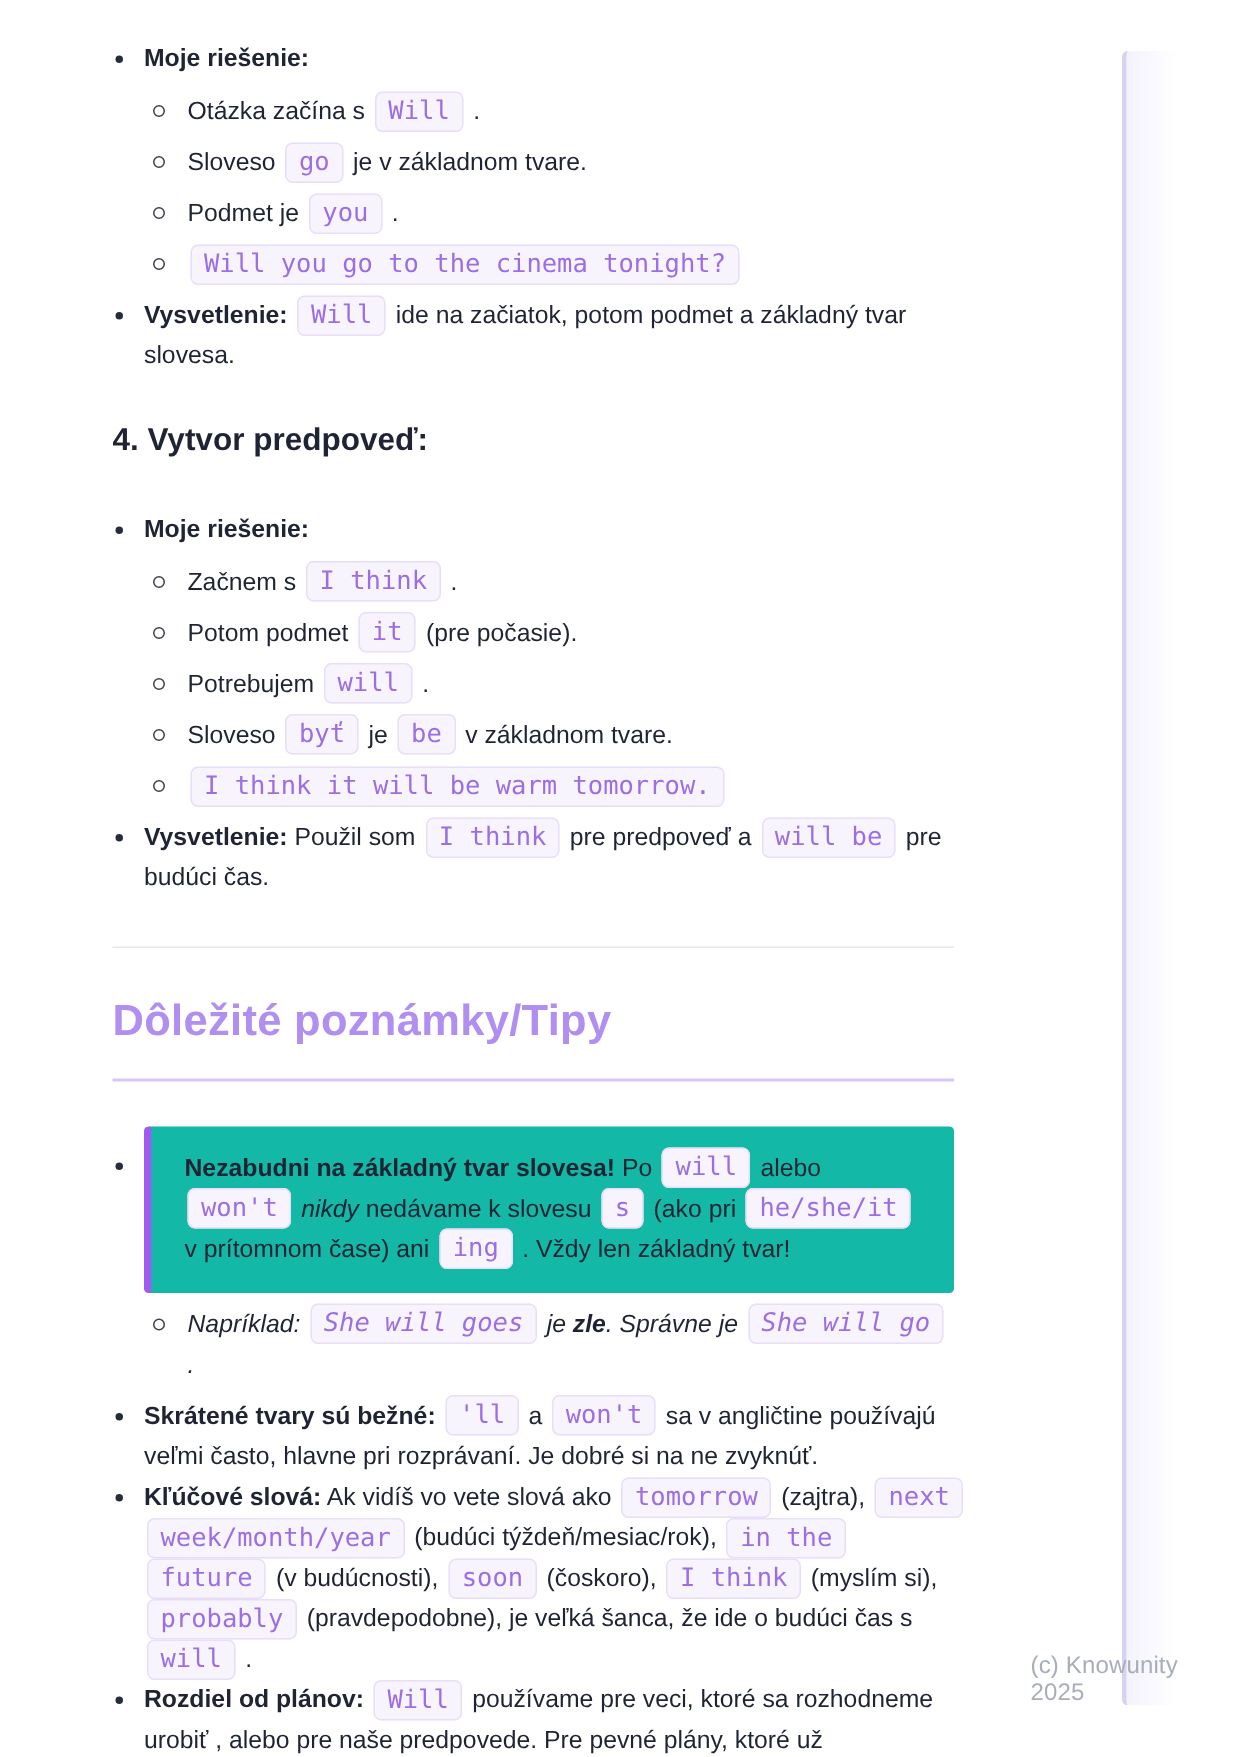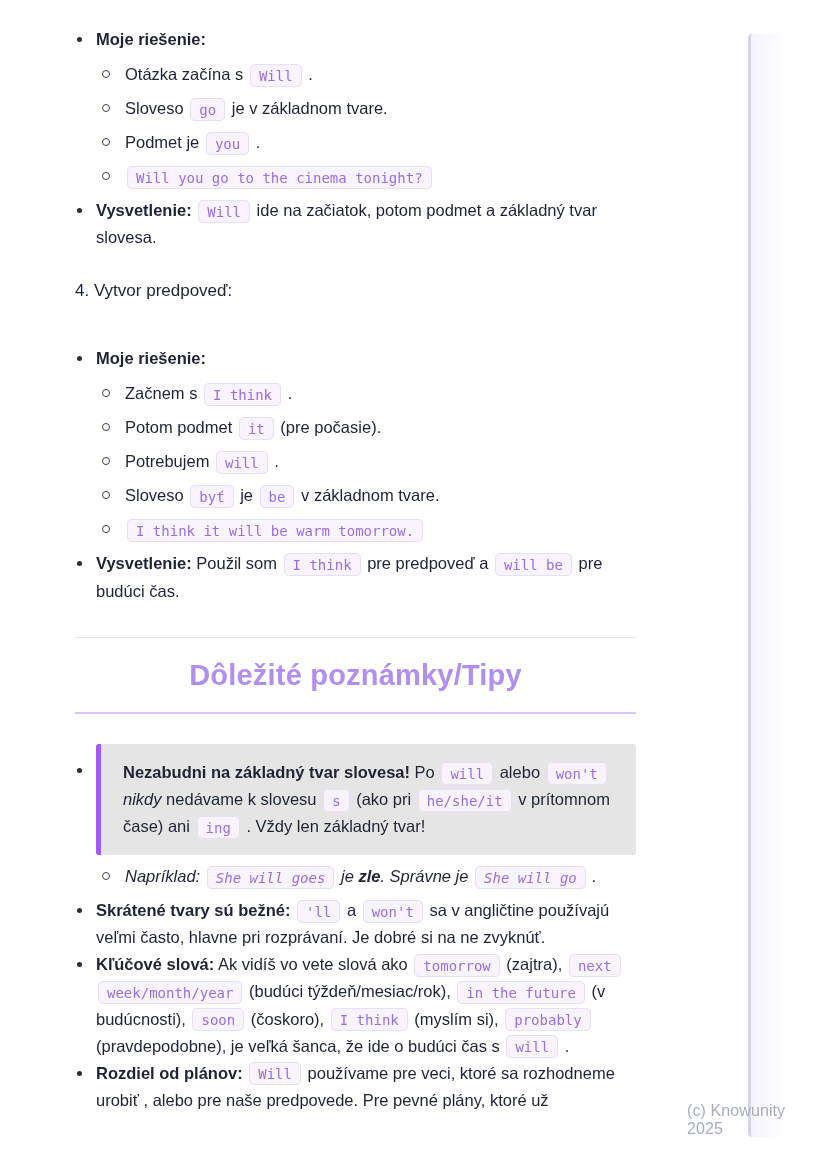--- a/index.html
+++ b/index.html
@@ -26,37 +26,37 @@
     content:"";position:absolute;left:6px;top:9px;width:6px;height:6px;
     border-radius:50%;border:1.6px solid #3a404d;background:transparent;
   }
   ul.l1 > li.has-callout::before{top:24px;}
   strong{font-weight:bold;}
   em{font-style:italic;}
   .it{font-style:italic;}
   
   code.chip{
     font-family:"DejaVu Sans Mono",monospace;
-    font-size:14px;line-height:1.2;
+    font-size:17px;line-height:1.2;
     color:#9c6ee4;background:#f8f4fd;
     border:1px solid #e9def7;border-radius:5px;
     padding:2.5px 8px;margin:0 2px;
     box-decoration-break:clone;-webkit-box-decoration-break:clone;
   }
   
-  .h4{font-weight:normal;font-size:17px;margin:26px 0 40px 0;}
+  .h4{font-weight:bold;font-size:21px;margin:26px 0 28px 0;}
   .hr{border:0;border-top:1px solid #e6e8ed;height:0;margin:32px 0 0 0;}
   .h2{
     font-weight:bold;font-size:29px;color:#b18ff1;
-    margin:14px 0 30px 0;padding-bottom:13px;
-    border-bottom:2px solid #d7c7f6;letter-spacing:.2px;text-align:center;
+    margin:26px 0 30px 0;padding-bottom:13px;
+    border-bottom:2px solid #d7c7f6;letter-spacing:.2px;
   }
   
   .callout{
-    background:#e5e5e5;border-left:5px solid #a259ef;border-radius:3px;
+    background:#14b8a6;border-left:5px solid #a259ef;border-radius:3px;
     padding:15px 18px 15px 22px;margin-right:0;
   }
   .callout p{margin:0;}
   
   .scroll-strip{
     position:absolute;left:748px;top:34px;width:34px;height:1103px;
     border-left:3px solid #d5d2f4;border-radius:4px;
     background:linear-gradient(to right,#f4f2fc 0%,#fbfaff 60%,#ffffff 100%);
   }
   

